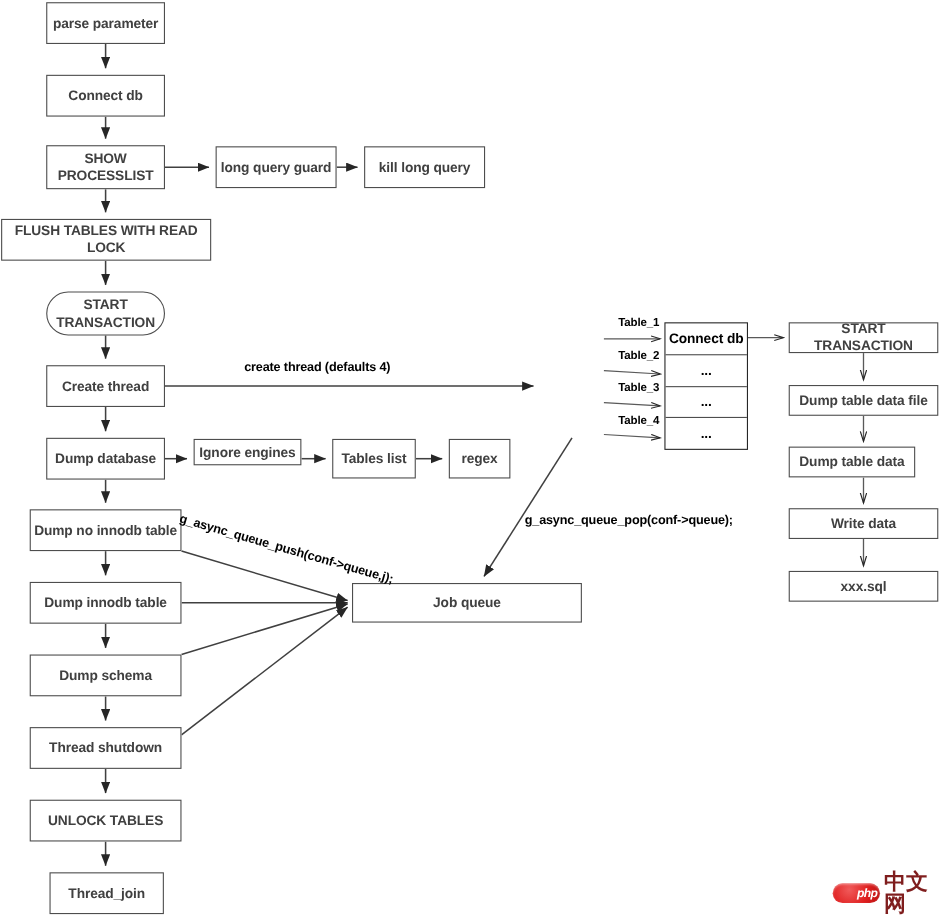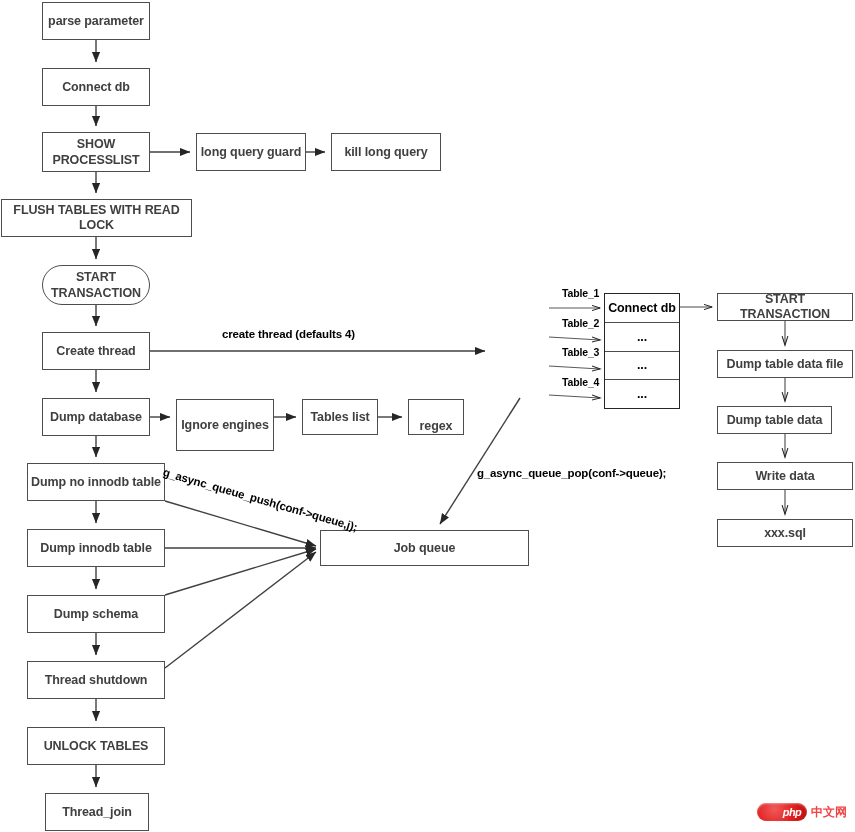--- a/index.html
+++ b/index.html
@@ -105,23 +105,23 @@
     font-style: italic;
     display: flex;
     align-items: center;
     justify-content: center;
     letter-spacing: -0.5px;
     box-shadow: inset 0 1px 2px rgba(255,255,255,0.45);
     padding-left: 20px;
   }
   .wm-text {
     margin-left: 4px;
-    font-size: 12px;
-    font-weight: bold;
-    color: #ef4444;
+    font-size: 20px;
+    font-weight: bold;
+    color: #7f1d1d;
     line-height: 1;
     letter-spacing: 0px;
   }
 </style>
 </head>
 <body>
 
 <div id="canvas">
 
   <svg id="edges" viewBox="0 0 855 832" xmlns="http://www.w3.org/2000/svg">
@@ -207,27 +207,27 @@
       <div class="node two-line" style="left: 42px; top: 265px; width: 108px; height: 40px; border-radius: 20px;">
         <span class="node-label">START
 TRANSACTION</span>
       </div>
       <div class="node" style="left: 42px; top: 332px; width: 108px; height: 38px;">
         <span class="node-label">Create thread</span>
       </div>
       <div class="node" style="left: 42px; top: 398px; width: 108px; height: 38px;">
         <span class="node-label">Dump database</span>
       </div>
-      <div class="node" style="left: 176px; top: 399px; width: 98px; height: 52px; text-align: center;">
+      <div class="node" style="left: 176px; top: 399px; width: 98px; height: 24px; text-align: center;">
         <span class="node-label">Ignore engines</span>
       </div>
       <div class="node" style="left: 302px; top: 399px; width: 76px; height: 36px;">
         <span class="node-label">Tables list</span>
       </div>
-      <div class="node" style="left: 408px; top: 399px; width: 56px; height: 36px; align-items: flex-end;">
+      <div class="node" style="left: 408px; top: 399px; width: 56px; height: 36px;">
         <span class="node-label">regex</span>
       </div>
       <div class="node" style="left: 27px; top: 463px; width: 138px; height: 38px;">
         <span class="node-label">Dump no innodb table</span>
       </div>
       <div class="node" style="left: 27px; top: 529px; width: 138px; height: 38px;">
         <span class="node-label">Dump innodb table</span>
       </div>
       <div class="node" style="left: 27px; top: 595px; width: 138px; height: 38px;">
         <span class="node-label">Dump schema</span>

